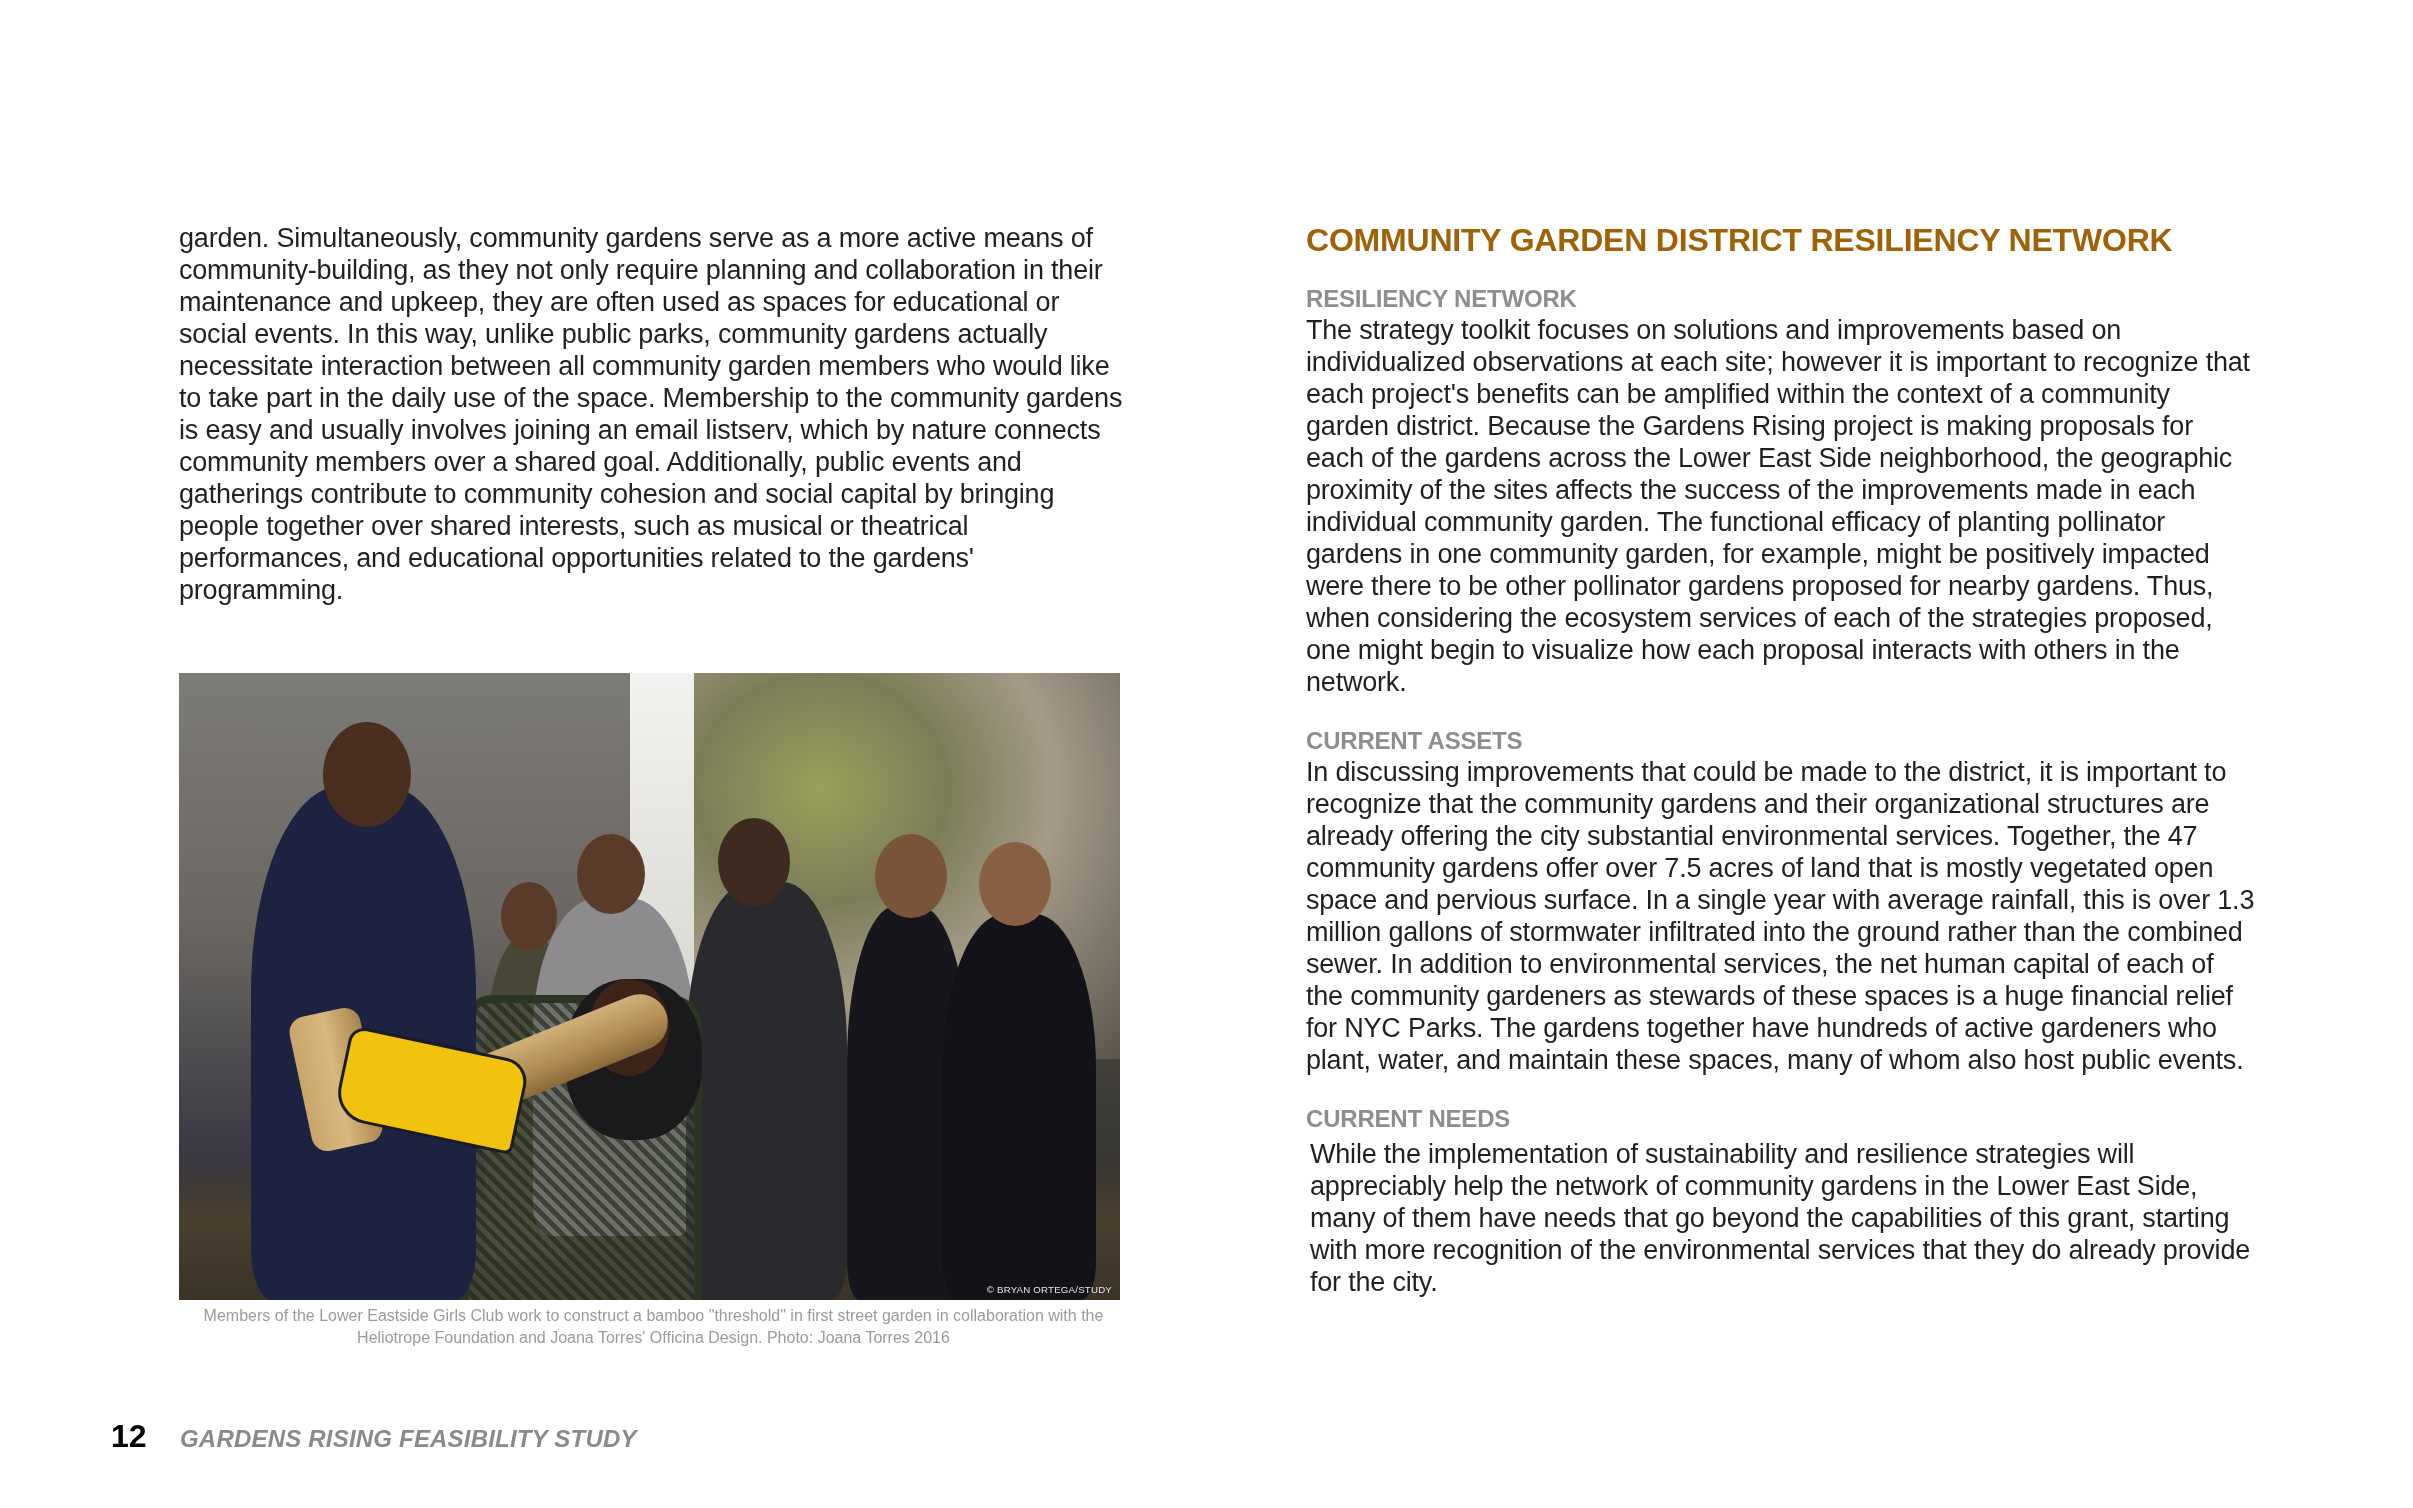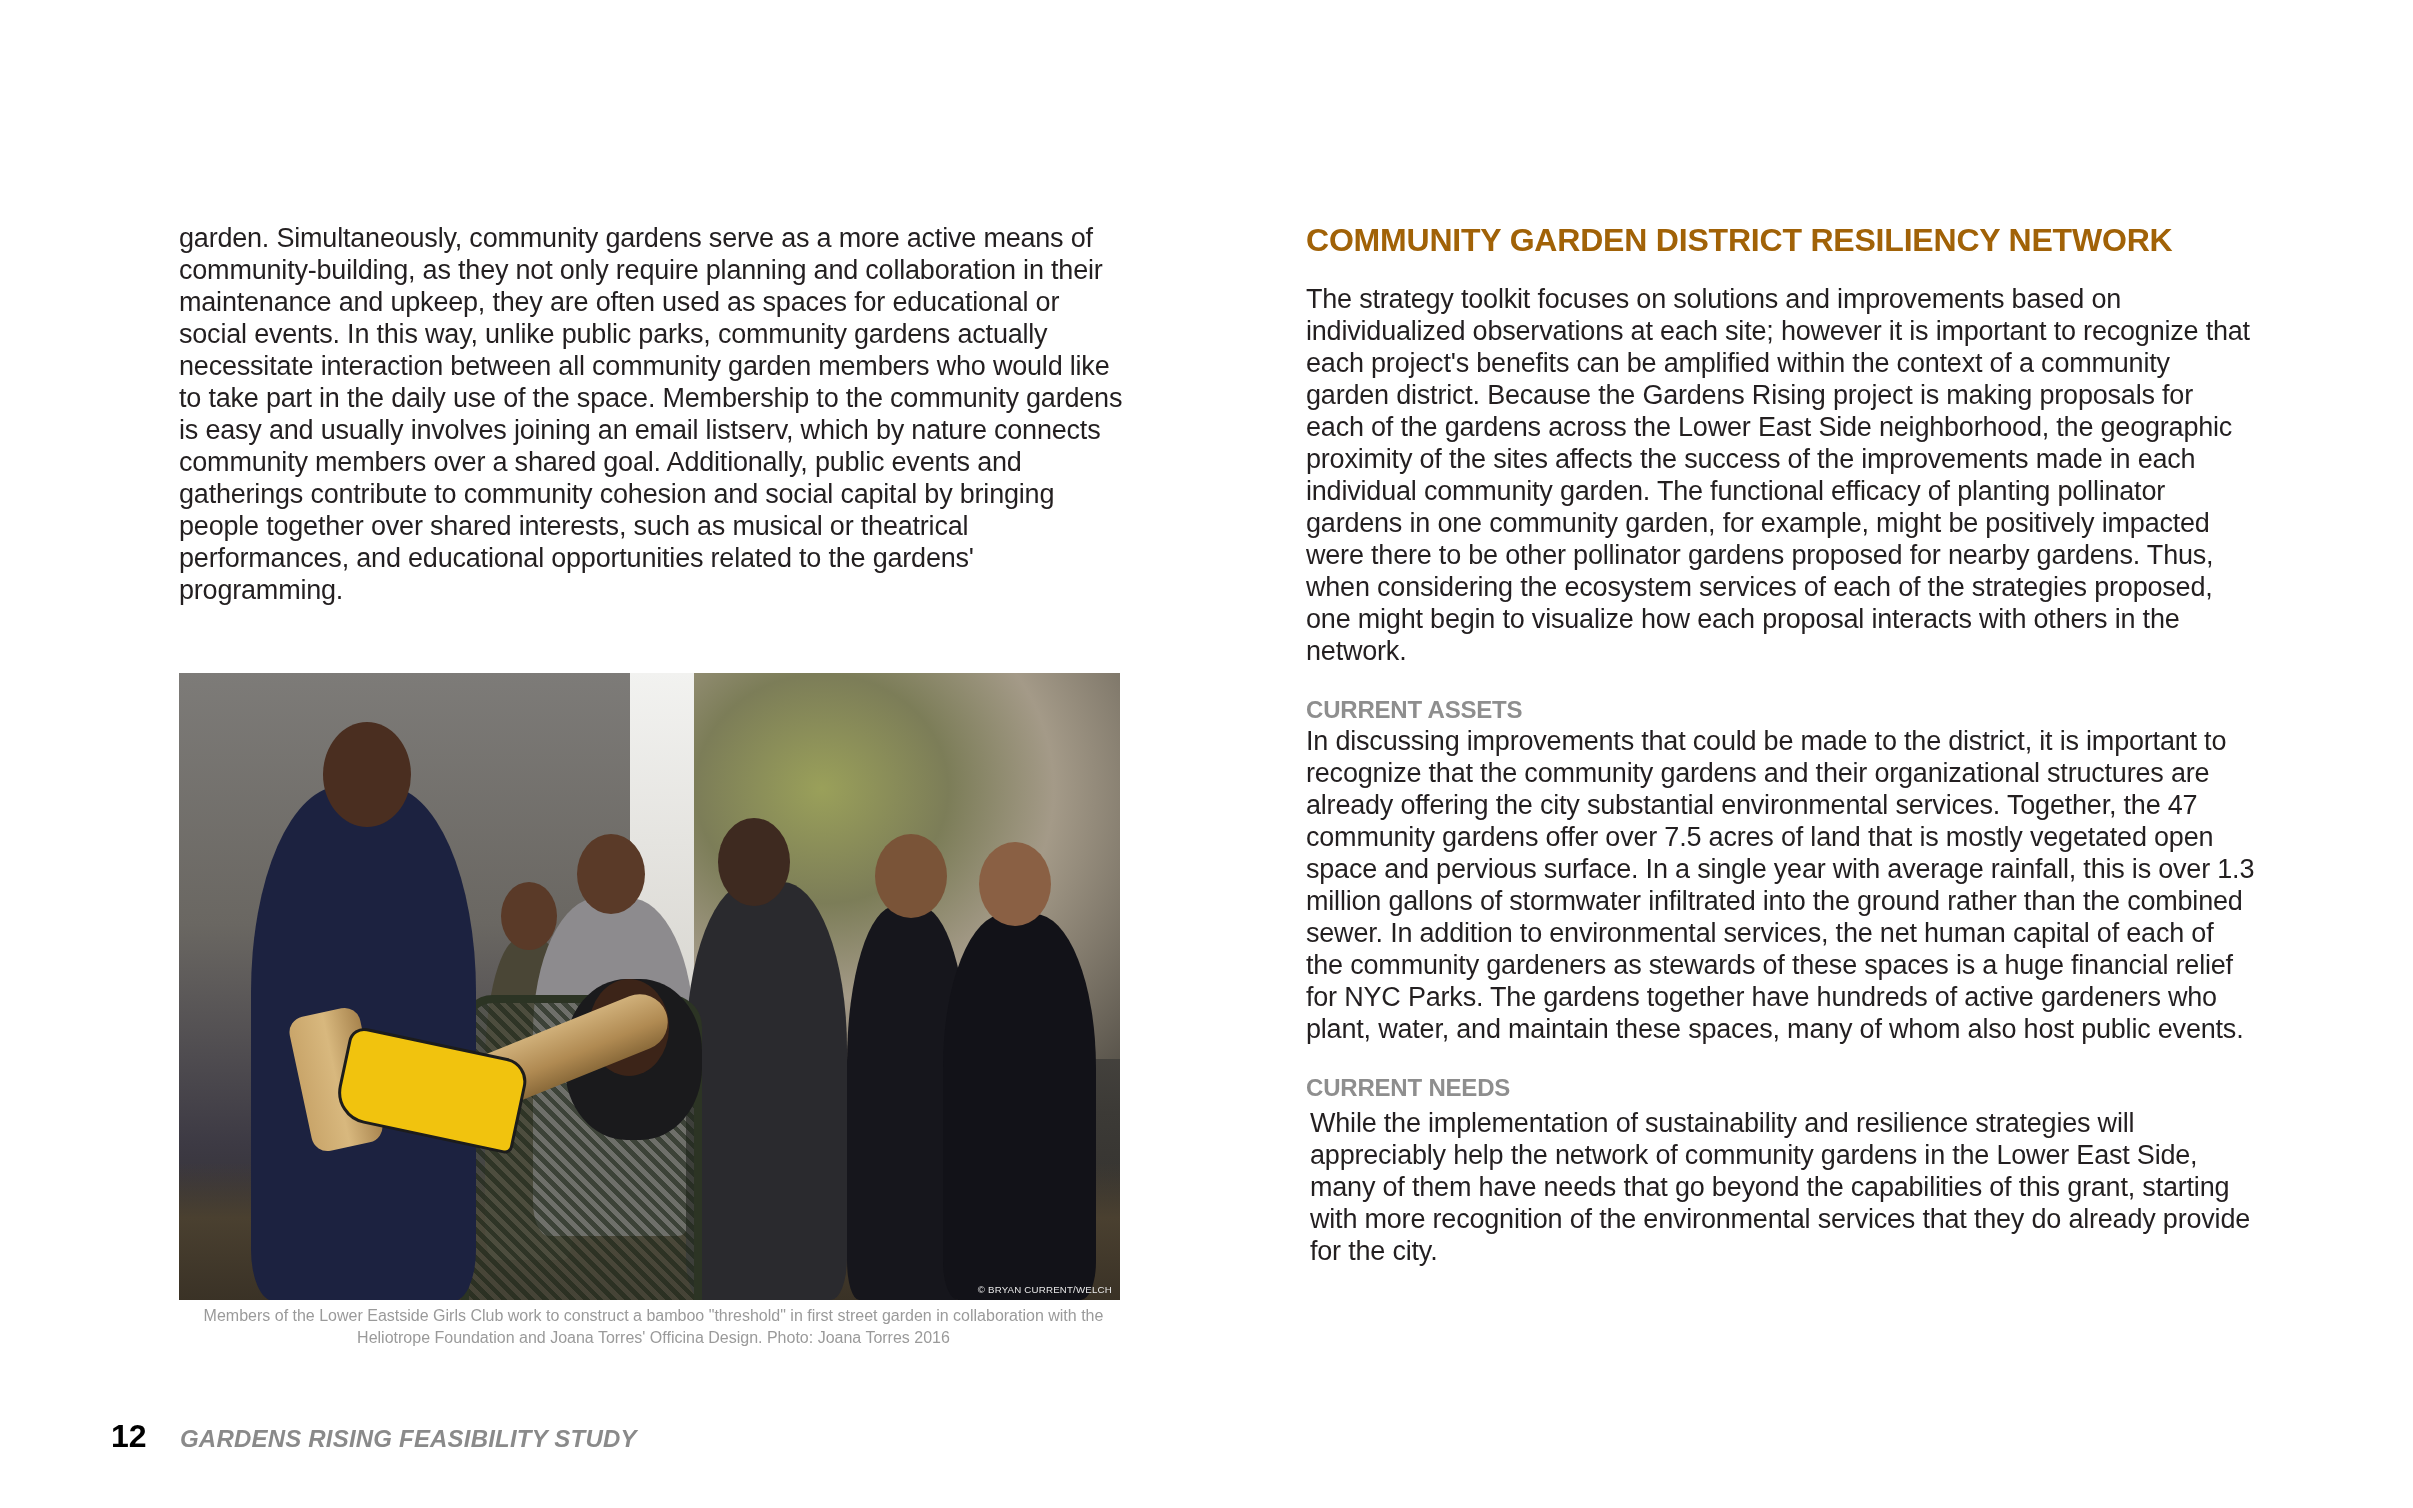--- a/index.html
+++ b/index.html
@@ -240,29 +240,30 @@
       <div class="chair"></div>
       <div class="seated">
           <div class="head"></div>
         </div>
       <div class="bamboo"></div>
       <div class="person p1">
           <div class="head"></div>
         </div>
       <div class="bamboo-left"></div>
       <div class="saw"></div>
-      <span class="photo-credit">© BRYAN CURRENT/WELCH</span>
+      <span class="photo-credit">© BRYAN ORTEGA/STUDY</span>
     </div>
     <figcaption class="caption">Members of the Lower Eastside Girls Club work to construct a bamboo "threshold" in first street garden in collaboration with the Heliotrope Foundation and Joana Torres' Officina Design. Photo: Joana Torres 2016</figcaption>
   </figure>
 
   <div class="right-col">
     <h2 class="section-title">COMMUNITY GARDEN DISTRICT RESILIENCY NETWORK</h2>
 
     <div class="subsection">
+      <div class="subhead">RESILIENCY NETWORK</div>
       <p class="body-text" style="margin:0">The strategy toolkit focuses on solutions and improvements based on individualized observations at each site; however it is important to recognize that each project's benefits can be amplified within the context of a community garden district. Because the Gardens Rising project is making proposals for each of the gardens across the Lower East Side neighborhood, the geographic proximity of the sites affects the success of the improvements made in each individual community garden. The functional efficacy of planting pollinator gardens in one community garden, for example, might be positively impacted were there to be other pollinator gardens proposed for nearby gardens. Thus, when considering the ecosystem services of each of the strategies proposed, one might begin to visualize how each proposal interacts with others in the network.</p>
     </div>
 
     <div class="subsection">
       <div class="subhead">CURRENT ASSETS</div>
       <p class="body-text" style="margin:0">In discussing improvements that could be made to the district, it is important to recognize that the community gardens and their organizational structures are already offering the city substantial environmental services. Together, the 47 community gardens offer over 7.5 acres of land that is mostly vegetated open space and pervious surface. In a single year with average rainfall, this is over 1.3 million gallons of stormwater infiltrated into the ground rather than the combined sewer. In addition to environmental services, the net human capital of each of the community gardeners as stewards of these spaces is a huge financial relief for NYC Parks. The gardens together have hundreds of active gardeners who plant, water, and maintain these spaces, many of whom also host public events.</p>
     </div>
 
     <div class="subsection">
       <div class="subhead">CURRENT NEEDS</div>

